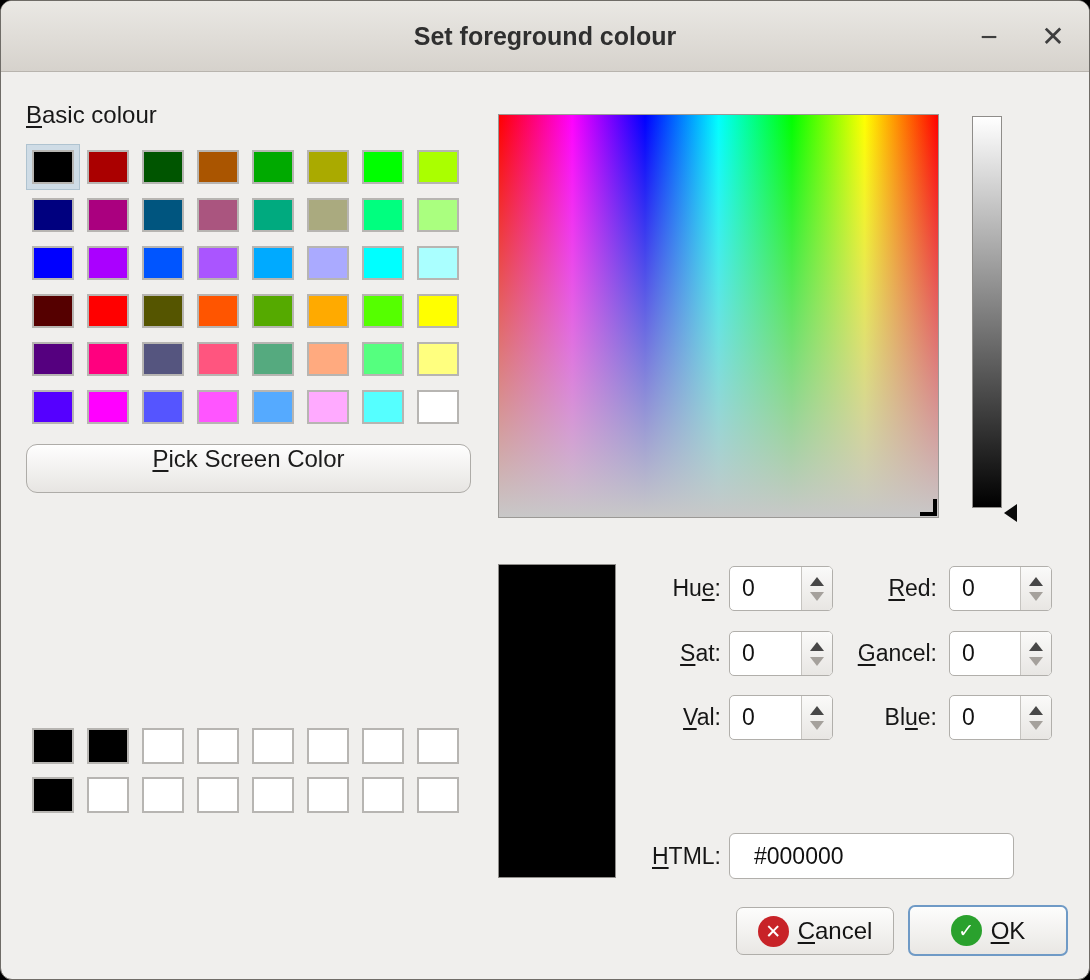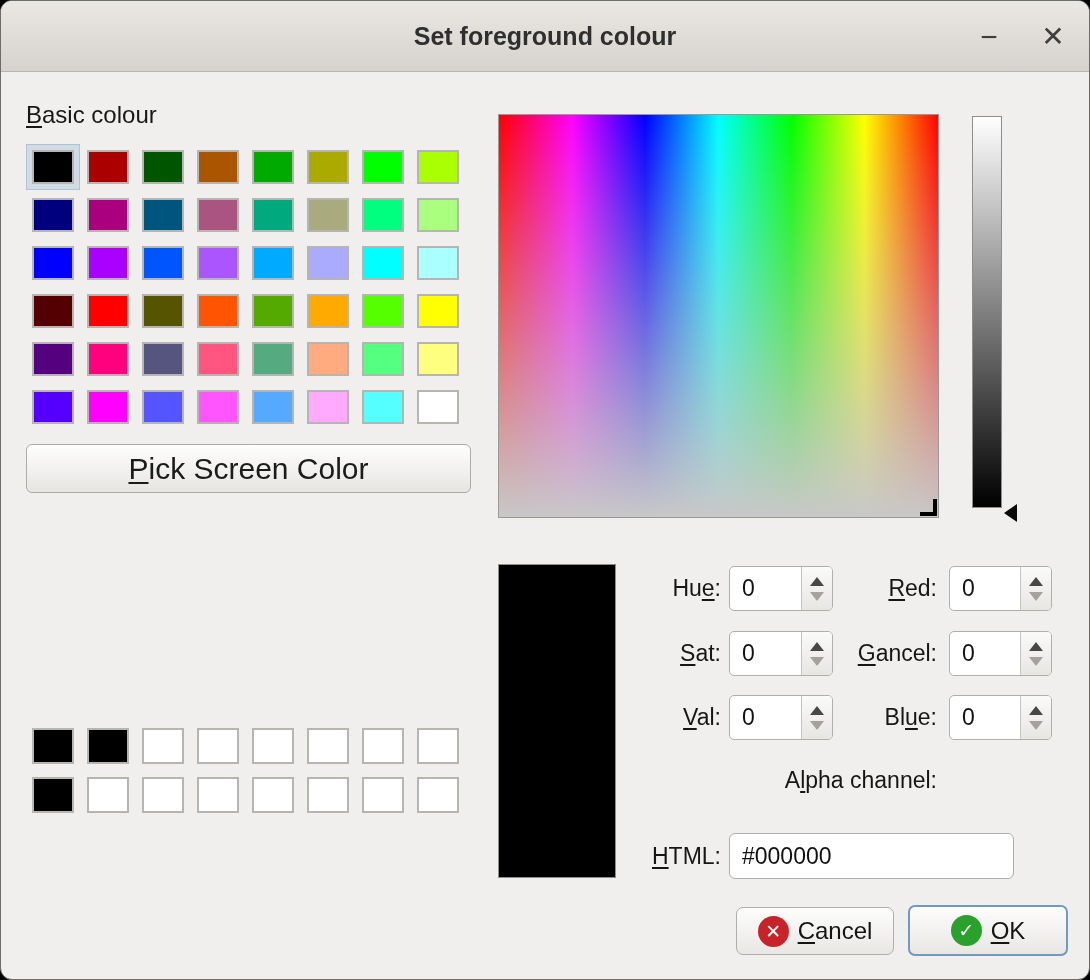--- a/index.html
+++ b/index.html
@@ -15,22 +15,22 @@
   .win-btn.close{right:14px;}
   .section-label{position:absolute;font-size:24px;color:#181818;}
   .mn{text-decoration:underline;text-underline-offset:3px;text-decoration-thickness:2px;}
   .grid{position:absolute;display:grid;grid-template-columns:repeat(8,42px);}
   .grid.basic{left:31px;top:149px;gap:14px 13px;}
   .grid.custom{left:31px;top:727px;gap:13px 13px;}
   .swatch{width:42px;height:34px;border:2px solid #b7b5b2;}
   .grid.custom .swatch{height:36px;}
   .swatch.selected{box-shadow:0 0 0 5px #cfdce6,0 0 0 6px #afc3d0;}
   .push-btn{position:absolute;left:25px;width:445px;height:49px;
-            background:linear-gradient(#fefefe,#e7e5e2);border:1px solid #aeaca8;border-radius:6px;
-            font-size:30px;color:#1b1b1b;display:flex;align-items:center;justify-content:center;}
+            background:linear-gradient(#fefefe,#e7e5e2);border:1px solid #aeaca8;border-radius:11px;
+            font-size:24px;color:#1b1b1b;display:flex;align-items:flex-start;justify-content:center;}
   .grad-box{position:absolute;left:497px;top:113px;width:441px;height:404px;border:1px solid #9b9996;
             background:linear-gradient(to bottom,rgba(200,200,200,0),rgba(200,200,200,1)),
             linear-gradient(to right,#ff0000 0%,#ff00ff 16.7%,#0000ff 33.3%,#00ffff 50%,
                             #00ff00 66.7%,#ffff00 83.3%,#ff0000 100%);}
   .grad-marker{position:absolute;right:1px;bottom:1px;width:17px;height:17px;
                border-right:4px solid #000;border-bottom:4px solid #000;}
   .lum-bar{position:absolute;left:971px;top:115px;width:30px;height:392px;border:1px solid #8f8d8a;
            background:linear-gradient(#ffffff,#000000);}
   .lum-arrow{position:absolute;left:1003px;top:503px;width:0;height:0;
              border-top:9px solid transparent;border-bottom:9px solid transparent;
@@ -43,21 +43,21 @@
   .spin-val{flex:1;font-size:23px;line-height:43px;padding-left:12px;color:#111;}
   .spin-btns{width:31px;border-left:1px solid #c6c4c0;background:linear-gradient(#fafaf9,#e8e6e3);
              display:flex;flex-direction:column;align-items:center;justify-content:center;gap:6px;}
   .tri{width:0;height:0;border-left:7px solid transparent;border-right:7px solid transparent;}
   .tri.up{border-bottom:9px solid #474747;}
   .tri.down{border-top:9px solid #474747;}
   .tri.up.dim{border-bottom-color:#a5a19c;}
   .tri.down.dim{border-top-color:#a5a19c;}
   .text-input{position:absolute;left:728px;top:832px;width:285px;height:46px;background:#fff;
               border:1px solid #b1afab;border-radius:6px;font-size:23px;color:#101010;
-              display:flex;align-items:center;padding-left:12px;}
+              display:flex;align-items:center;padding-left:24px;}
   .dlg-btn{position:absolute;height:48px;border-radius:7px;display:flex;align-items:center;
            justify-content:center;gap:9px;font-size:24px;color:#141414;
            background:linear-gradient(#fdfdfc,#e9e7e4);border:1px solid #b0aeaa;}
   .dlg-btn.cancel{left:735px;top:906px;width:158px;}
   .dlg-btn.ok{left:907px;top:904px;width:160px;height:51px;border:2px solid #6f9ac6;}
   .circle{width:31px;height:31px;border-radius:50%;display:flex;align-items:center;
           justify-content:center;color:#fff;font-size:19px;font-weight:bold;}
 </style>
 </head>
 <body>
@@ -174,23 +174,20 @@
   </div>
   <div class="field-label col2" style="top:565px;">
     <span></span><span class="mn">R</span><span>ed:</span>
   </div>
   <div class="field-label col2" style="top:630px;">
     <span></span><span class="mn">G</span><span>ancel:</span>
   </div>
   <div class="field-label col2" style="top:694px;">
     <span>Bl</span><span class="mn">u</span><span>e:</span>
   </div>
-  <div class="field-label col2" style="top:757px;">
-    <span>A</span><span class="mn">l</span><span>pha channel:</span>
-  </div>
   <div class="field-label col1" style="top:832px;height:46px;line-height:46px;">
     <span></span><span class="mn">H</span><span>TML:</span>
   </div>
 
   <div class="spin" style="left:728px;top:565px;">
     <span class="spin-val">0</span>
     <span class="spin-btns">
       <i class="tri up"></i>
       <i class="tri down dim"></i>
     </span>

